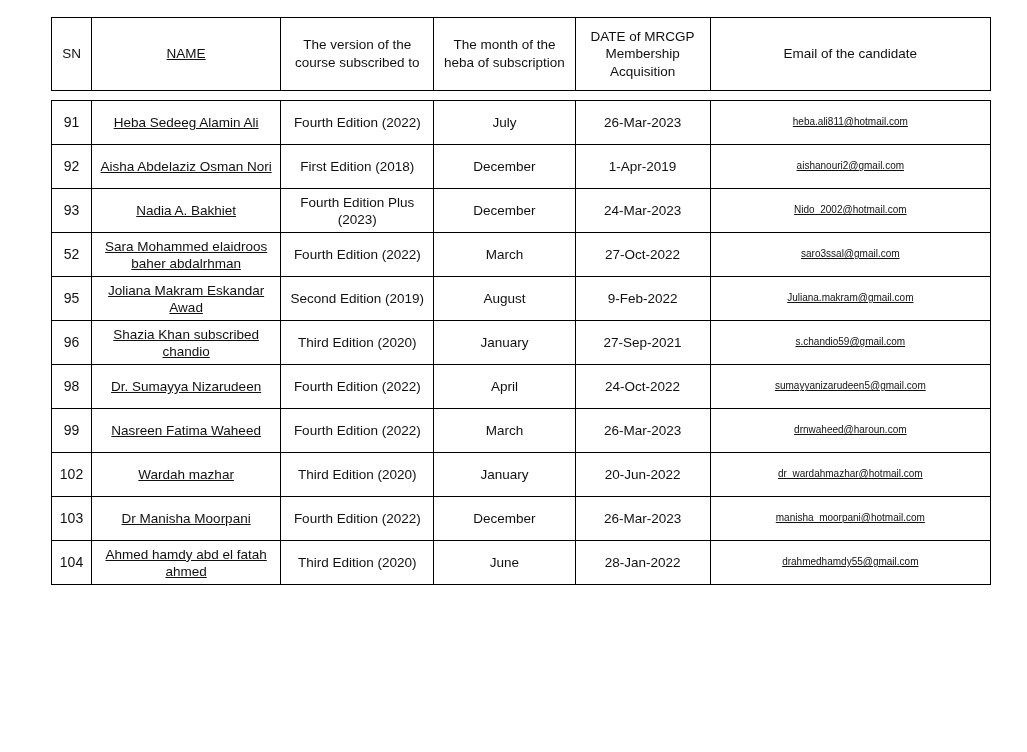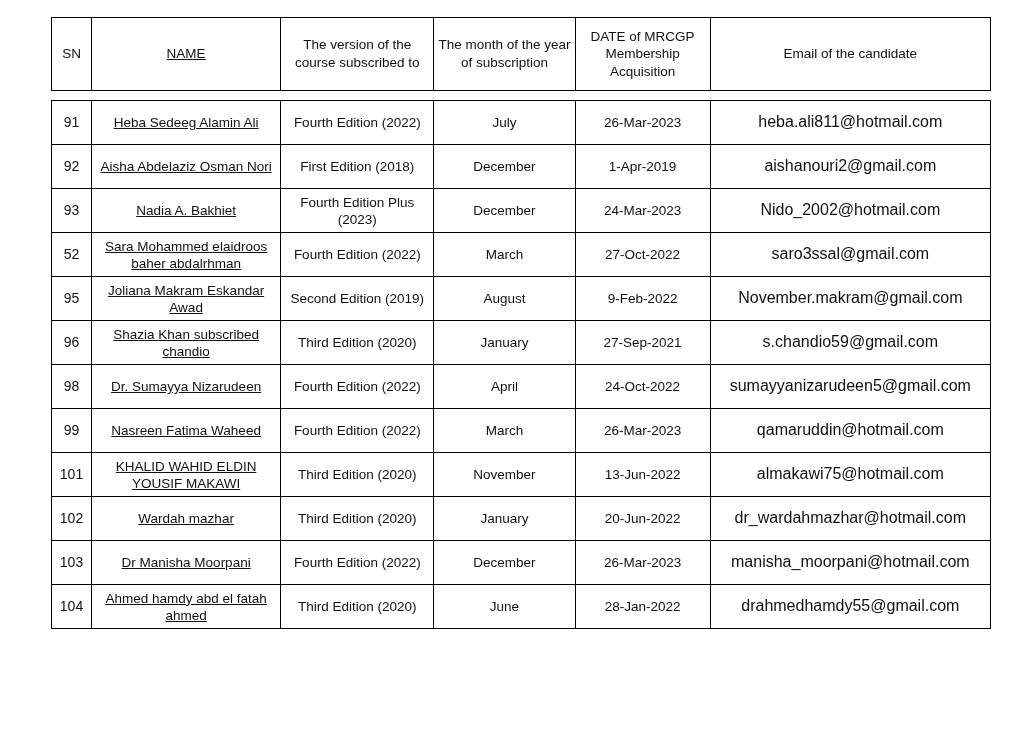--- a/index.html
+++ b/index.html
@@ -70,21 +70,22 @@
     top: 100px;
     width: 940px;
   }
   #data-table td {
     height: 37px;
   }
   #data-table td.cell-sn {
     font-size: 14px;
   }
   #data-table td.cell-email {
-    font-size: 16px;
+    font-size: 10px;
+    text-decoration: underline;
   }
 </style>
 </head>
 <body>
 
 <div class="page">
 
   <table class="grid" id="header-table">
     <colgroup>
       <col class="c-sn">
@@ -92,21 +93,21 @@
         <col class="c-version">
       <col class="c-month">
         <col class="c-date">
         <col class="c-email">
     </colgroup>
     <thead>
       <tr>
         <th class="c-sn">SN</th>
         <th class="c-name">NAME</th>
         <th class="c-version">The version of the course  subscribed to</th>
-        <th class="c-month">The month of the year of subscription</th>
+        <th class="c-month">The month of the heba of subscription</th>
         <th class="c-date">DATE of MRCGP Membership Acquisition</th>
         <th class="c-email">Email of the candidate</th>
       </tr>
     </thead>
   </table>
 
   <table class="grid" id="data-table">
     <colgroup>
       <col class="c-sn">
         <col class="c-name">
@@ -147,21 +148,21 @@
           <td class="c-month cell-month">March</td>
           <td class="c-date cell-date">27-Oct-2022</td>
           <td class="c-email cell-email">saro3ssal@gmail.com</td>
         </tr>
         <tr>
           <td class="c-sn cell-sn">95</td>
           <td class="c-name cell-name">Joliana Makram Eskandar Awad</td>
           <td class="c-version cell-version">Second Edition (2019)</td>
           <td class="c-month cell-month">August</td>
           <td class="c-date cell-date">9-Feb-2022</td>
-          <td class="c-email cell-email">November.makram@gmail.com</td>
+          <td class="c-email cell-email">Juliana.makram@gmail.com</td>
         </tr>
         <tr>
           <td class="c-sn cell-sn">96</td>
           <td class="c-name cell-name">Shazia Khan subscribed chandio</td>
           <td class="c-version cell-version">Third Edition (2020)</td>
           <td class="c-month cell-month">January</td>
           <td class="c-date cell-date">27-Sep-2021</td>
           <td class="c-email cell-email">s.chandio59@gmail.com</td>
         </tr>
         <tr>
@@ -171,29 +172,21 @@
           <td class="c-month cell-month">April</td>
           <td class="c-date cell-date">24-Oct-2022</td>
           <td class="c-email cell-email">sumayyanizarudeen5@gmail.com</td>
         </tr>
         <tr>
           <td class="c-sn cell-sn">99</td>
           <td class="c-name cell-name">Nasreen Fatima Waheed</td>
           <td class="c-version cell-version">Fourth Edition (2022)</td>
           <td class="c-month cell-month">March</td>
           <td class="c-date cell-date">26-Mar-2023</td>
-          <td class="c-email cell-email">qamaruddin@hotmail.com</td>
-        </tr>
-        <tr>
-          <td class="c-sn cell-sn">101</td>
-          <td class="c-name cell-name">KHALID WAHID ELDIN YOUSIF MAKAWI</td>
-          <td class="c-version cell-version">Third Edition (2020)</td>
-          <td class="c-month cell-month">November</td>
-          <td class="c-date cell-date">13-Jun-2022</td>
-          <td class="c-email cell-email">almakawi75@hotmail.com</td>
+          <td class="c-email cell-email">drnwaheed@haroun.com</td>
         </tr>
         <tr>
           <td class="c-sn cell-sn">102</td>
           <td class="c-name cell-name">Wardah mazhar</td>
           <td class="c-version cell-version">Third Edition (2020)</td>
           <td class="c-month cell-month">January</td>
           <td class="c-date cell-date">20-Jun-2022</td>
           <td class="c-email cell-email">dr_wardahmazhar@hotmail.com</td>
         </tr>
         <tr>

